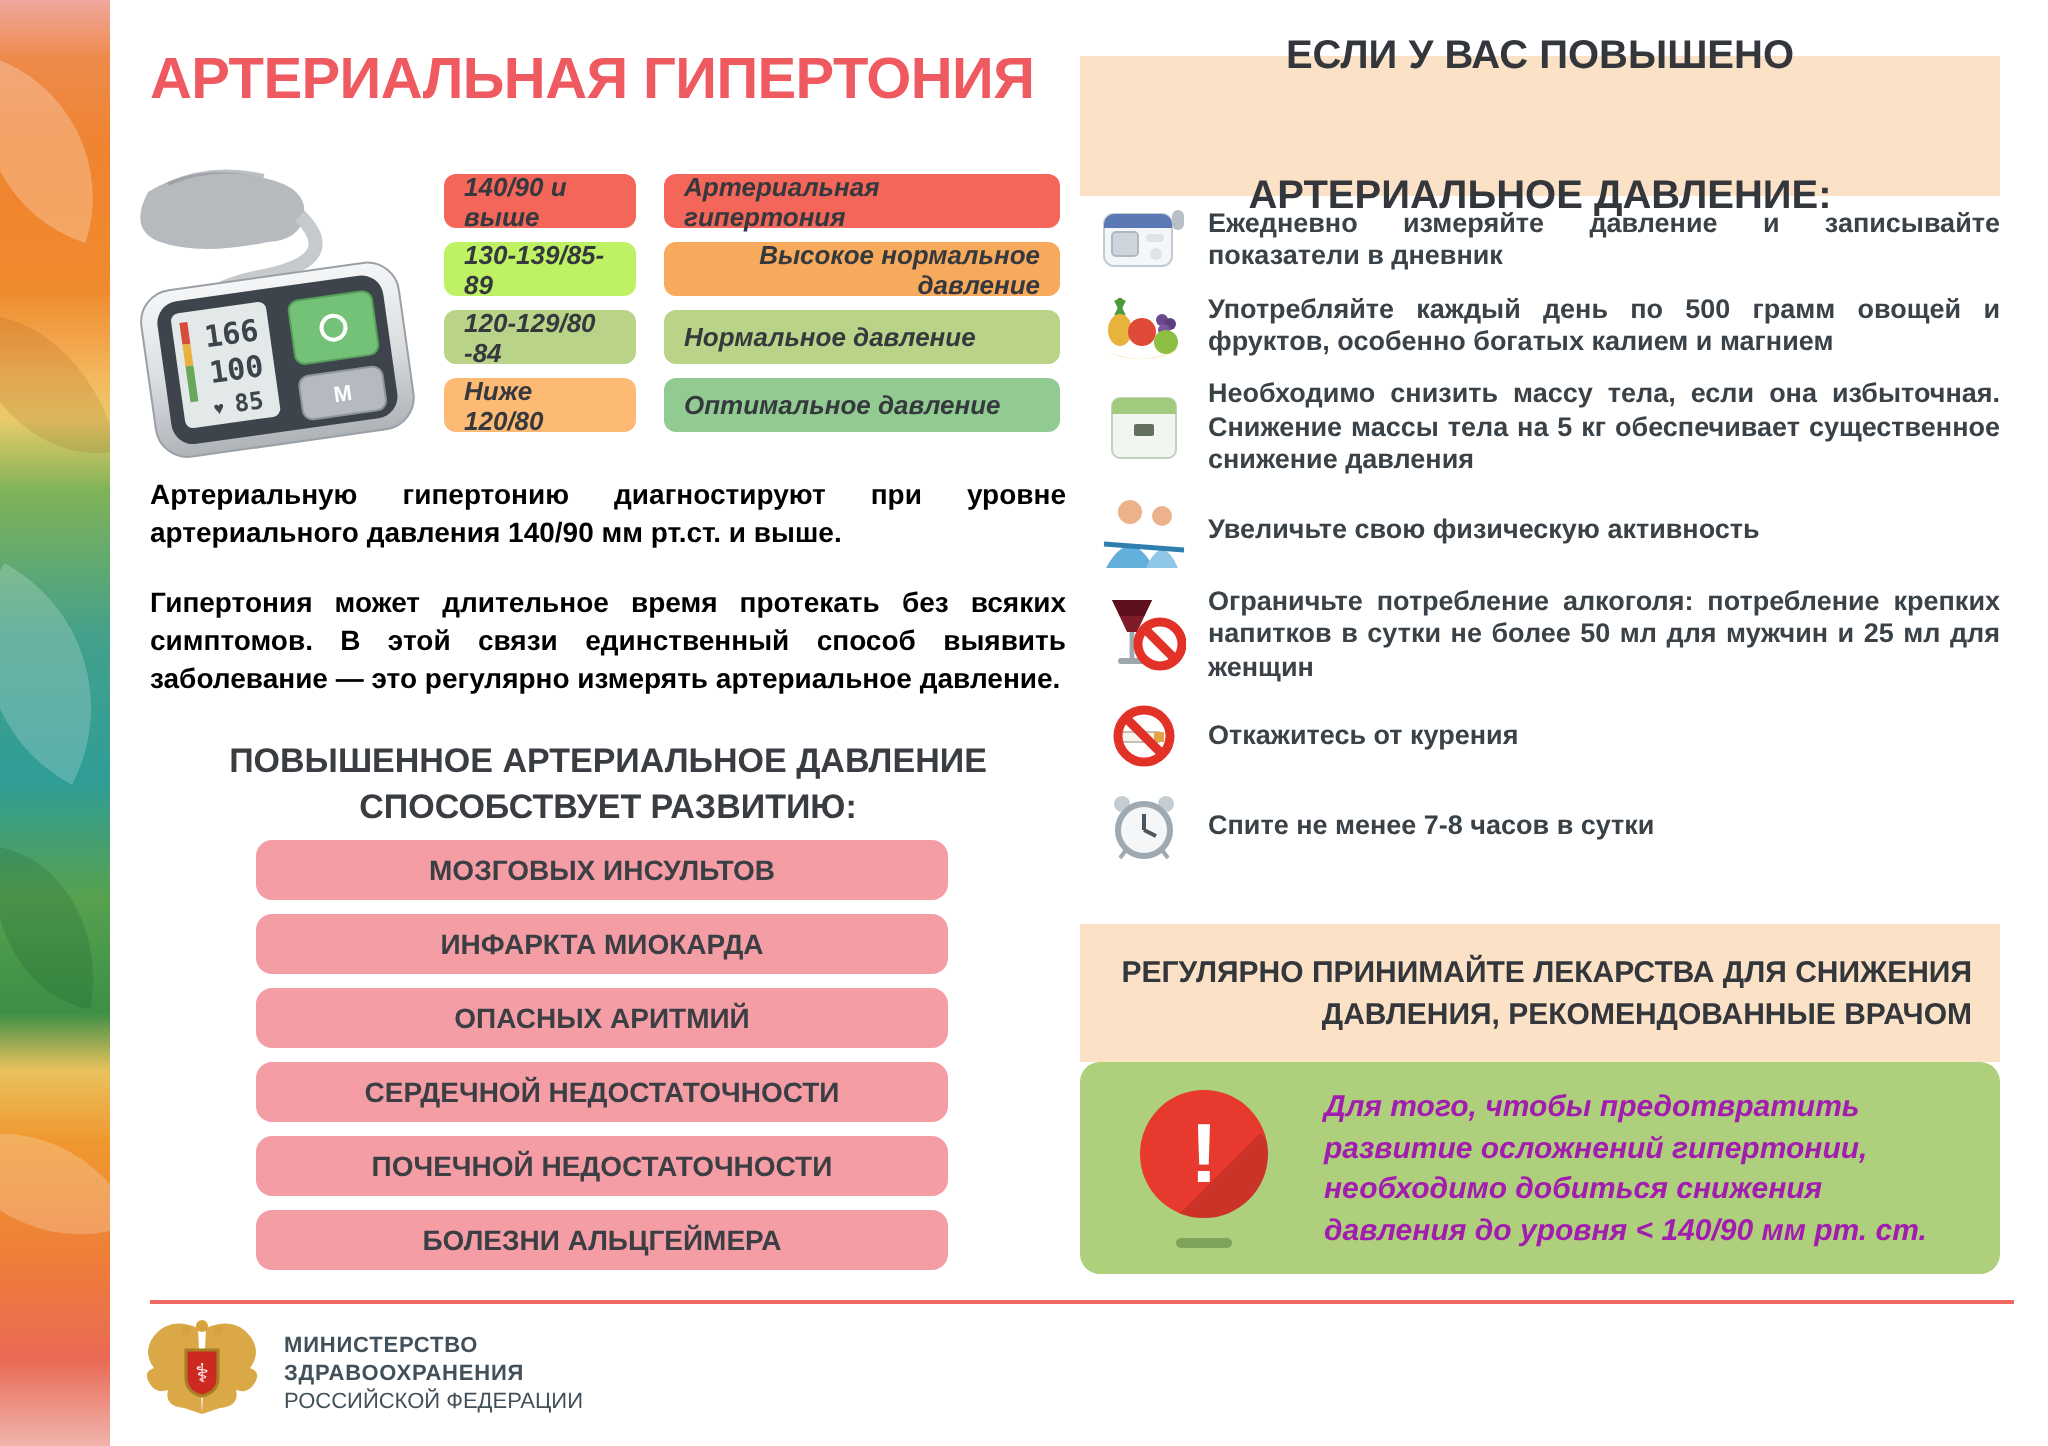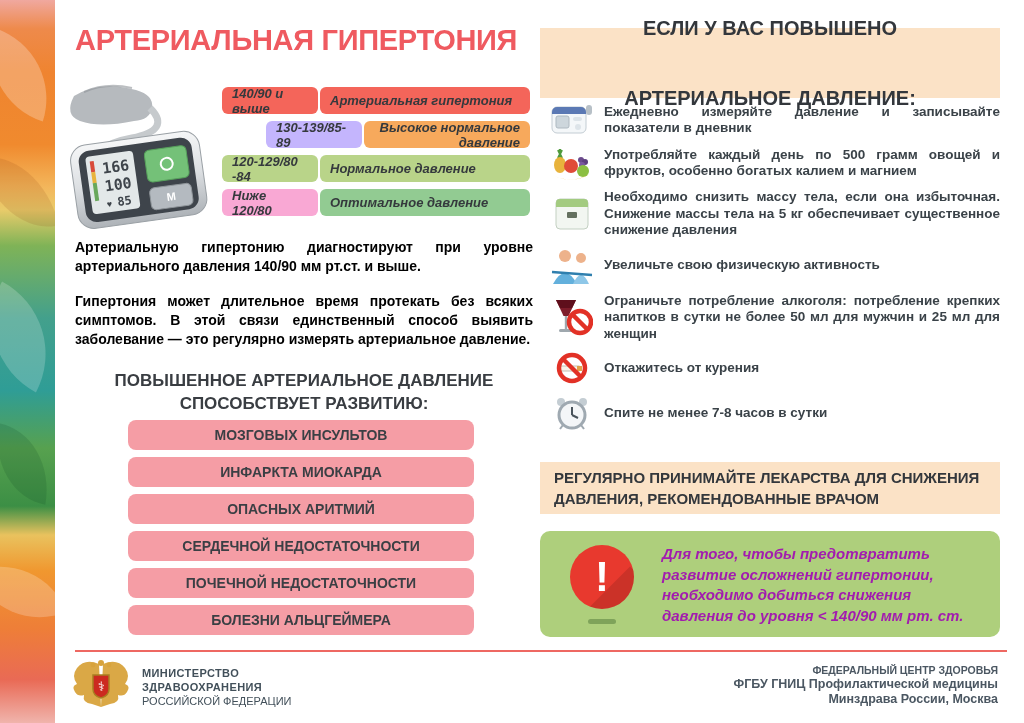--- a/index.html
+++ b/index.html
@@ -22,43 +22,43 @@
 
   
   .title { position:absolute; left:75px; top:24px; width:460px; font-size:29px; font-weight:800;
            color:#ef5a60; white-space:nowrap; letter-spacing:-0.3px; }
 
   .device { position:absolute; left:52px; top:80px; width:172px; height:152px; }
   .lcd  { font-family:"DejaVu Sans Mono", monospace; font-size:15px; font-weight:bold; fill:#3e444b; text-anchor:middle; }
   .lcd2 { font-family:"DejaVu Sans Mono", monospace; font-size:12px; font-weight:bold; fill:#3e444b; text-anchor:middle; }
 
   .bp-table { position:absolute; left:222px; top:87px; width:308px; }
-  .bp-row  { display:flex; gap:2px; margin-bottom:7px; }
+  .bp-row  { display:flex; gap:14px; margin-bottom:7px; }
   .bp-cell { height:27px; border-radius:6px; display:flex; align-items:center;
              font-style:italic; font-weight:700; font-size:13px; color:#35393d; padding:0 10px; }
   .bp-range { width:96px; flex:0 0 96px; }
   .bp-label { flex:1; }
 
   .para { position:absolute; left:75px; width:458px; font-size:14px; line-height:19px;
           font-weight:700; text-align:justify; color:#000000; }
   .para.p1 { top:238px; }
   .para.p2 { top:292px; }
 
   .risks-heading { position:absolute; left:75px; top:369px; width:458px; text-align:center;
                    font-size:17px; font-weight:800; line-height:23px; color:#393d42; }
 
   .bars { position:absolute; left:128px; top:420px; width:346px; }
   .bar  { height:30px; border-radius:8px; margin-bottom:7px; display:flex; align-items:center;
           justify-content:center; font-weight:800; font-size:14px; color:#3b3f44; background:#f59da5; }
 
   
   .band { position:absolute; left:540px; width:460px; background:#fbe2c6; display:flex;
-          flex-direction:column; align-items:center; justify-content:center; text-align:left; color:#33373c;gap:44px; }
+          flex-direction:column; align-items:center; justify-content:center; text-align:right; color:#33373c;gap:44px; }
   .band.header { top:28px; height:70px; font-size:20px; font-weight:800; line-height:26px; }
-  .band.meds   { top:462px; height:52px; font-size:15px; font-weight:800; line-height:21px; padding:0 14px; }
+  .band.meds   { top:462px; height:69px; font-size:15px; font-weight:800; line-height:21px; padding:0 14px; }
 
   .tips { position:absolute; left:540px; top:103px; width:460px; display:flex; flex-direction:column; gap:9px; }
   .tip  { display:flex; align-items:center;justify-content:space-between; }
   .tip-icon { width:64px; flex:0 0 64px; display:flex; justify-content:center; align-items:center; }
   .tip-text { flex:1; font-size:13.5px; line-height:16.5px; font-weight:700; text-align:justify; color:#3a4248; }
 
   .greenbox { position:absolute; left:540px; top:531px; width:460px; height:106px;
               border-radius:10px; background:#aecf7c; }
   .alert-circle { position:absolute; left:30px; top:14px; width:64px; height:64px; border-radius:50%;
                   background:#e8392e; display:flex; align-items:center; justify-content:center;
@@ -122,29 +122,29 @@
       <text x="117" y="125" text-anchor="middle" font-size="11" font-weight="bold" fill="#fff">M</text>
     </g>
   </svg>
 
   <div class="bp-table">
     <div class="bp-row">
       <div class="bp-cell bp-range" style="background: rgb(244, 101, 90);">140/90 и выше</div>
       <div class="bp-cell bp-label" style="background: rgb(244, 101, 90);">Артериальная гипертония</div>
     </div>
     <div class="bp-row">
-      <div class="bp-cell bp-range" style="background: #c4b5fd; margin-left: 44px;">130-139/85-89</div>
+      <div class="bp-cell bp-range" style="background: #bef264;">130-139/85-89</div>
       <div class="bp-cell bp-label" style="background: rgb(247, 169, 92); text-align: right;">Высокое нормальное давление</div>
     </div>
     <div class="bp-row">
       <div class="bp-cell bp-range" style="background: rgb(185, 212, 137);">120-129/80 -84</div>
       <div class="bp-cell bp-label" style="background: rgb(185, 212, 137);">Нормальное давление</div>
     </div>
     <div class="bp-row">
-      <div class="bp-cell bp-range" style="background: #f9a8d4;">Ниже 120/80</div>
+      <div class="bp-cell bp-range" style="background: #fdba74;">Ниже 120/80</div>
       <div class="bp-cell bp-label" style="background: rgb(146, 203, 146); text-align: right;">Оптимальное давление</div>
     </div>
   </div>
 
   <div class="para p1">Артериальную гипертонию диагностируют при уровне артериального давления 140/90 мм рт.ст. и выше.</div>
   <div class="para p2">Гипертония может длительное время протекать без всяких симптомов. В этой связи единственный способ выявить заболевание — это регулярно измерять артериальное давление.</div>
 
   <div class="risks-heading">
     <div>ПОВЫШЕННОЕ АРТЕРИАЛЬНОЕ ДАВЛЕНИЕ</div>
     <div>СПОСОБСТВУЕТ РАЗВИТИЮ:</div>
@@ -284,19 +284,14 @@
     <path d="M24 19 h16 v14 q0 7 -8 9 q-8 -2 -8 -9 z" fill="#cc2a20" stroke="#a87e22" stroke-width="1.5"></path>
     <text x="32" y="35" text-anchor="middle" font-size="13" fill="#ffffff">⚕</text>
   </svg>
 
   <div class="ministry">
     <div class="b">МИНИСТЕРСТВО</div>
     <div class="b">ЗДРАВООХРАНЕНИЯ</div>
     <div>РОССИЙСКОЙ ФЕДЕРАЦИИ</div>
   </div>
 
-  <div class="center-info">
-    <div class="s">ФЕДЕРАЛЬНЫЙ ЦЕНТР ЗДОРОВЬЯ</div>
-    <div class="m">ФГБУ ГНИЦ Профилактической медицины</div>
-    <div class="m">Минздрава России,  Москва</div>
-  </div>
 
 </div>
 
 </body></html>

